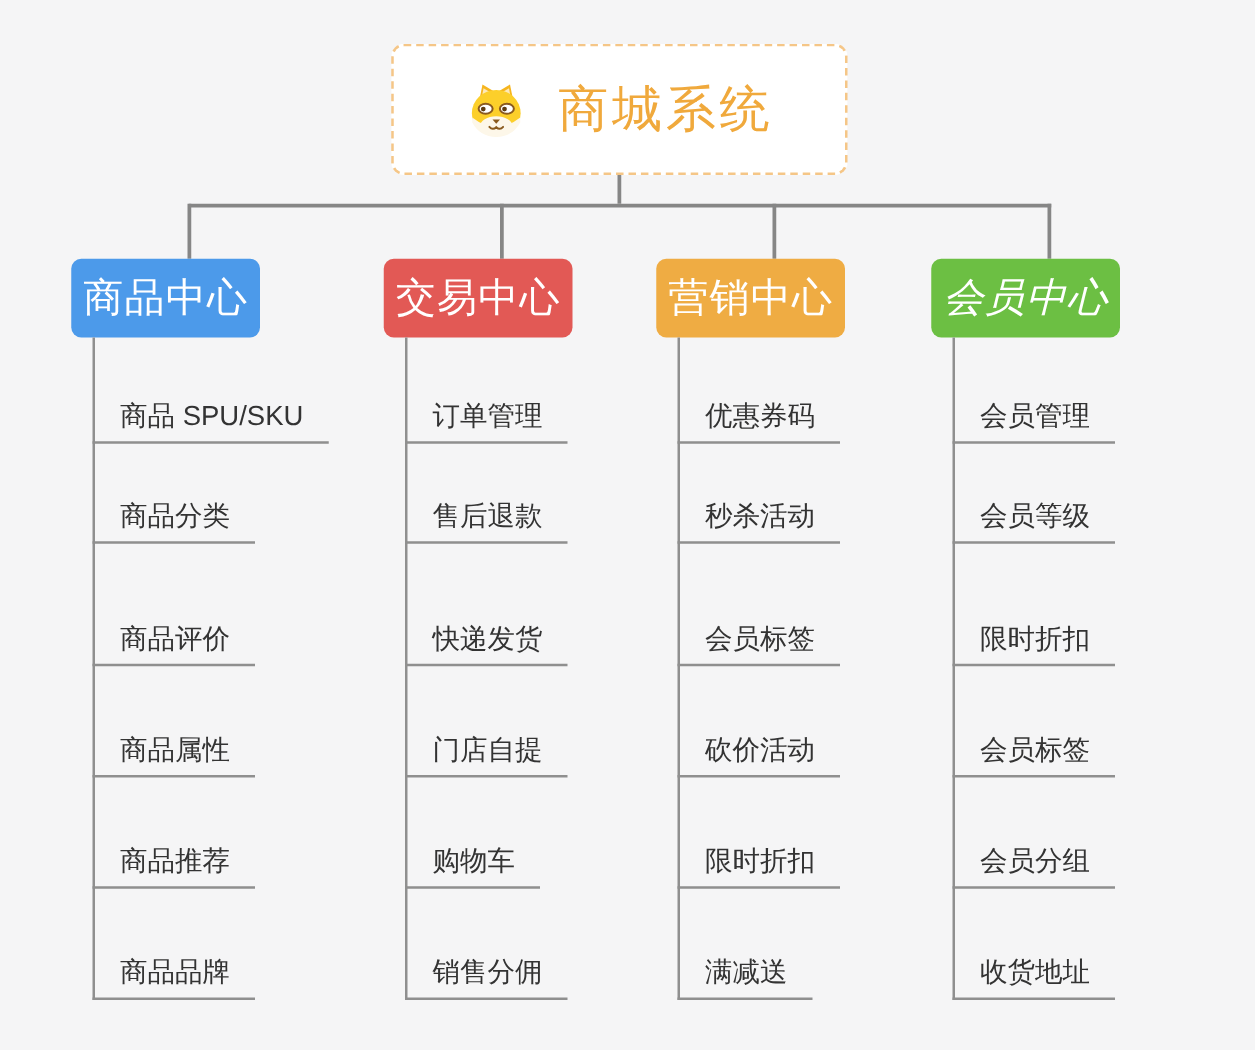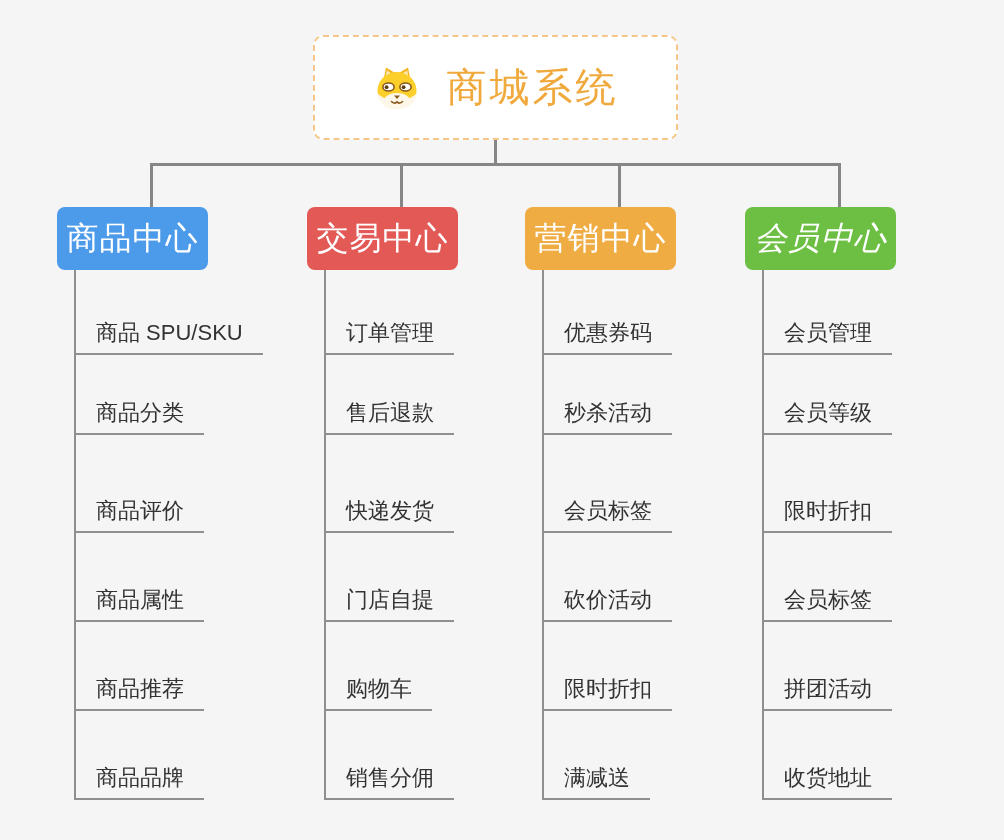--- a/index.html
+++ b/index.html
@@ -174,17 +174,17 @@
   </div>
 
   <div class="branch b3">
     <div class="drop"></div>
     <div class="branch-box" style="background-color: rgb(108, 191, 67); font-style: italic;">会员中心</div>
     <div class="vline"></div>
     <div class="topic r0">会员管理</div>
     <div class="topic r1">会员等级</div>
     <div class="topic r2">限时折扣</div>
     <div class="topic r3">会员标签</div>
-    <div class="topic r4">拼团活动</div>
+    <div class="topic r4">会员分组</div>
     <div class="topic r5">收货地址</div>
   </div>
 
 </div>
 
 </body></html>

